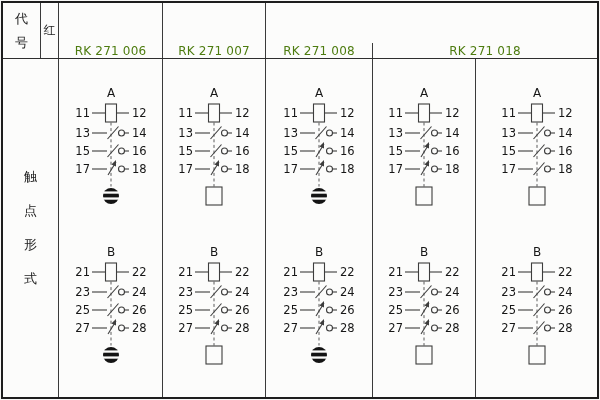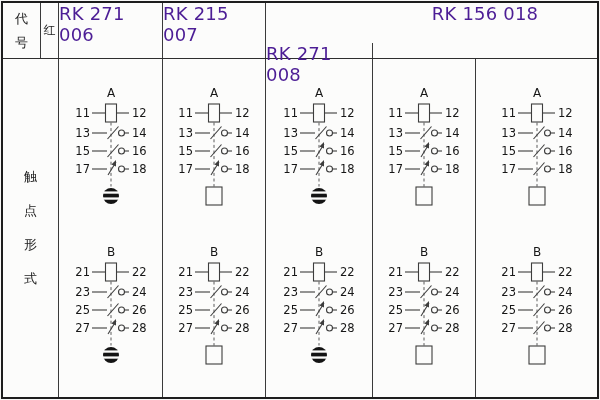--- a/index.html
+++ b/index.html
@@ -2,21 +2,21 @@
 <html><head>
 <meta charset="utf-8">
 <style>
   html,body { margin:0; padding:0; background:#ededed; font-family:"DejaVu Sans","Liberation Sans",sans-serif; }
   .wrap { width:600px; height:400px; background:#f6f6f5; padding:1px; box-sizing:border-box; }
   .tbl { width:598px; height:398px; box-sizing:border-box; border:2px solid #1d1d1d; background:#fcfcfb; display:flex; flex-direction:column; }
   .hrow { display:flex; height:55px; border-bottom:1.2px solid #2e2e2e; }
   .cell { box-sizing:border-box; }
   .hcode { width:38px; border-right:1px solid #3a3a3a; display:flex; flex-direction:column; align-items:center; justify-content:center; gap:6px; font-size:13px; color:#1c1c1c; }
   .hred { width:18px; border-right:1px solid #3a3a3a; display:flex; align-items:center; justify-content:center; font-size:12px; color:#1c1c1c; }
-  .hmodel { border-right:1px solid #3a3a3a; display:flex; align-items:flex-start; justify-content:center; font-size:18px; color:#4c1d95; letter-spacing:.2px; }
+  .hmodel { border-right:1px solid #3a3a3a; display:flex; align-items:flex-end; justify-content:center; font-size:12px; color:#4d7c0f; letter-spacing:.2px; }
   .hmodel.last { border-right:none; flex:1; }
   .brow { flex:1; display:flex; min-height:0; }
   .rlabel { width:56px; border-right:1px solid #3a3a3a; display:flex; flex-direction:column; align-items:center; justify-content:center; gap:16px; font-size:13px; color:#1c1c1c; }
   .dcell { border-right:1px solid #3a3a3a; display:flex; flex-direction:column; align-items:center; justify-content:center; gap:34px; }
   .dcell.last { border-right:none; flex:1; }
   svg { display:block; }
   svg text { font-size:11.5px; fill:#161616; }
   svg text.glabel { font-size:12px; }
   svg line, svg rect.sym, svg circle.cp { stroke:#3d3d3d; stroke-width:1.1; fill:none; }
   svg line.dash { stroke:#5a5a5a; stroke-width:1; stroke-dasharray:3 2.6; }
@@ -32,27 +32,27 @@
           <span>代</span>
           <span>号</span>
         </div>
       <div class="cell hred">
         <span>红</span>
       </div>
     <div class="cell hmodel" style="width: 104px;">
           <span>RK 271 006</span>
         </div>
         <div class="cell hmodel" style="width: 103px;">
-          <span>RK 215 007</span>
+          <span>RK 271 007</span>
         </div>
         <div class="cell hmodel" style="width: 107px; margin-top: 40px;">
           <span>RK 271 008</span>
         </div>
         <div class="cell hmodel last">
-          <span>RK 156 018</span>
+          <span>RK 271 018</span>
         </div>
       </div>
     <div class="brow">
       <div class="cell rlabel">
           <span>触</span>
           <span>点</span>
           <span>形</span>
           <span>式</span>
         </div>
     <div class="cell dcell" style="width: 104px;">

